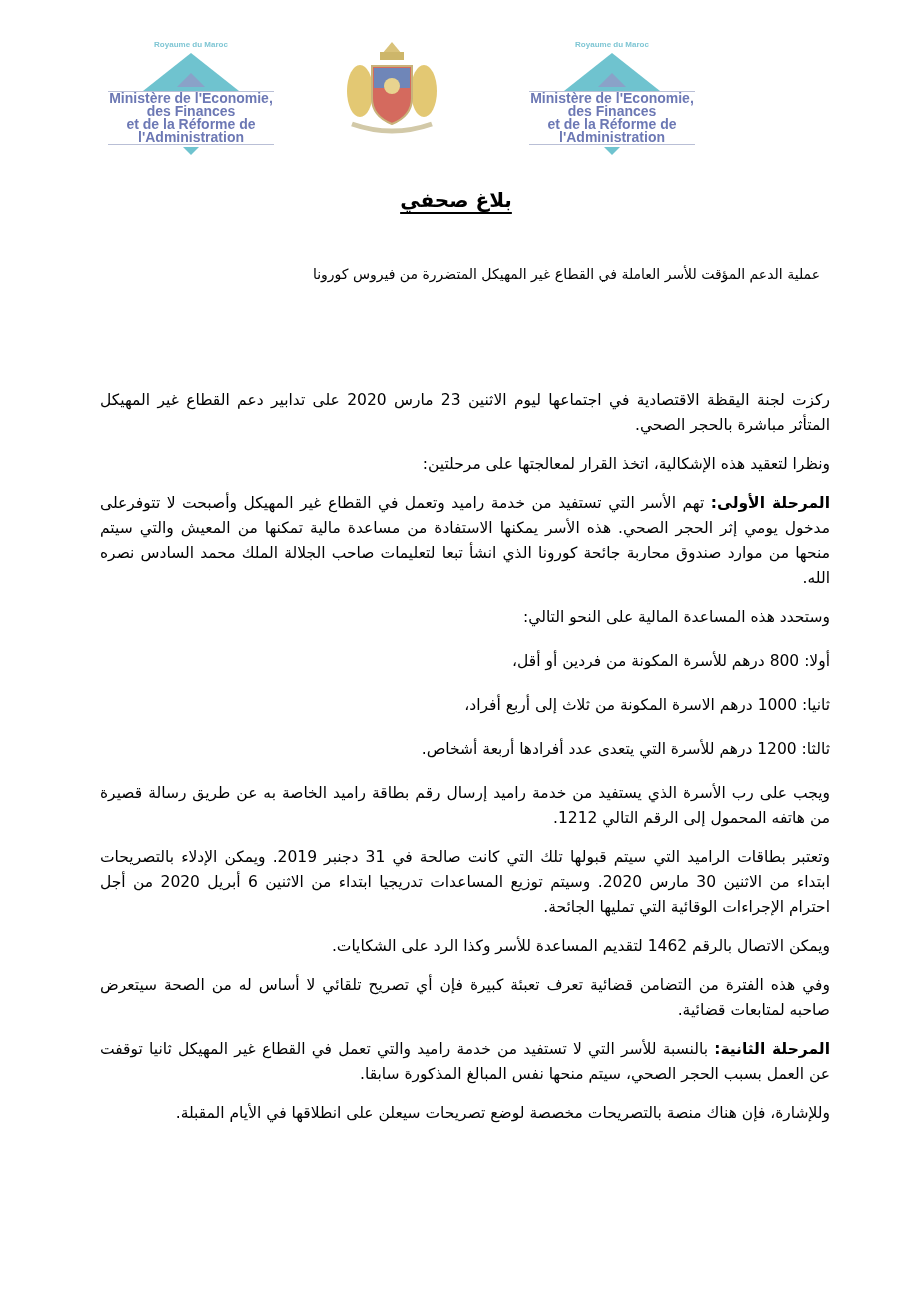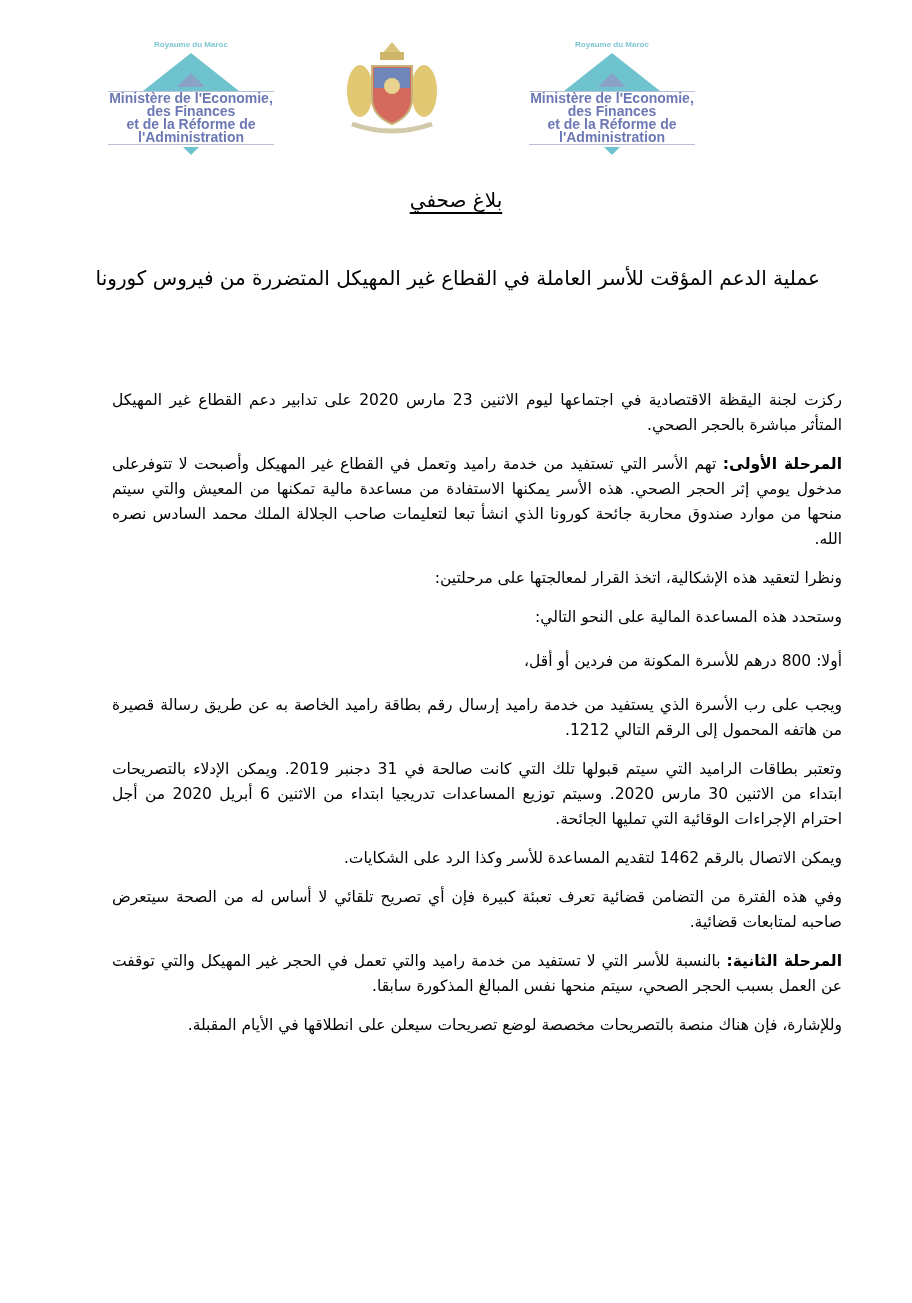--- a/index.html
+++ b/index.html
@@ -9,23 +9,23 @@
   .ministry-logo.left { left:84px; }
   .ministry-logo.right { left:505px; }
   .kingdom { font-family:"Liberation Sans",sans-serif; font-size:8px; font-weight:bold; color:#7fc6d4; margin-top:2px; }
   .tri { margin:4px auto 0; width:0; height:0; border-left:48px solid transparent; border-right:48px solid transparent; border-bottom:38px solid #6fc3cf; position:relative; }
   .tri-inner { position:absolute; left:-14px; top:20px; width:0; height:0; border-left:14px solid transparent; border-right:14px solid transparent; border-bottom:14px solid #8aa2c8; }
   .rule { height:1px; background:#b9bfd6; margin:0 12px; }
   .min-text { font-family:"Liberation Sans",sans-serif; font-size:14px; color:#6c78b4; line-height:13px; font-weight:bold; }
   .tri-down { margin:2px auto 0; width:0; height:0; border-left:8px solid transparent; border-right:8px solid transparent; border-top:8px solid #6fc3cf; }
   .coat { position:absolute; left:330px; top:6px; width:100px; height:110px; }
   .title { position:absolute; top:188px; left:0; width:912px; text-align:center; }
-  .title span { font-size:20px; font-weight:normal; text-decoration:underline; text-underline-offset:5px; }
-  .subtitle { position:absolute; top:266px; right:92px; width:760px; text-align:right; direction:rtl; font-size:20px; }
-  .body-text { position:absolute; top:388px; left:112px; width:730px; direction:rtl; text-align:justify; font-size:15.5px; line-height:25px; }
+  .title span { font-size:20px; font-weight:bold; text-decoration:underline; text-underline-offset:5px; }
+  .subtitle { position:absolute; top:266px; right:92px; width:760px; text-align:right; direction:rtl; font-size:14px; }
+  .body-text { position:absolute; top:388px; left:100px; width:730px; direction:rtl; text-align:justify; font-size:15.5px; line-height:25px; }
   .body-text p { margin:0 0 14px 0; }
   .body-text p.list { margin-bottom:19px; }
   .phase { font-weight:bold; }
 </style>
 </head>
 <body>
 
 <div class="header">
   <div class="ministry-logo left">
     <div class="kingdom">Royaume du Maroc</div>
@@ -64,23 +64,25 @@
 </div>
 
 <div class="title">
   <span>بلاغ صحفي</span>
 </div>
 
 <div class="subtitle">عملية الدعم المؤقت للأسر العاملة في القطاع غير المهيكل المتضررة من فيروس كورونا</div>
 
 <div class="body-text">
   <p>ركزت لجنة اليقظة الاقتصادية في اجتماعها ليوم الاثنين 23 مارس 2020 على تدابير دعم القطاع غير المهيكل المتأثر مباشرة بالحجر الصحي.</p>
+  <p>ونظرا لتعقيد هذه الإشكالية، اتخذ القرار لمعالجتها على مرحلتين:</p>
   <p><span class="phase">المرحلة الأولى:</span><span> تهم الأسر التي تستفيد من خدمة راميد وتعمل في القطاع غير المهيكل وأصبحت لا تتوفرعلى مدخول يومي إثر الحجر الصحي. هذه الأسر يمكنها الاستفادة من مساعدة مالية تمكنها من المعيش والتي سيتم منحها من موارد صندوق محاربة جائحة كورونا الذي انشأ تبعا لتعليمات صاحب الجلالة الملك محمد السادس نصره الله.</span></p>
-  <p>ونظرا لتعقيد هذه الإشكالية، اتخذ القرار لمعالجتها على مرحلتين:</p>
   <p class="list">وستحدد هذه المساعدة المالية على النحو التالي:</p>
   <p class="list">أولا: 800 درهم للأسرة المكونة من فردين أو أقل،</p>
+  <p class="list">ثانيا: 1000 درهم الاسرة المكونة من ثلاث إلى أربع أفراد،</p>
+  <p class="list">ثالثا: 1200 درهم للأسرة التي يتعدى عدد أفرادها أربعة أشخاص.</p>
   <p>ويجب على رب الأسرة الذي يستفيد من خدمة راميد إرسال رقم بطاقة راميد الخاصة به عن طريق رسالة قصيرة من هاتفه المحمول إلى الرقم التالي 1212.</p>
   <p>وتعتبر بطاقات الراميد التي سيتم قبولها تلك التي كانت صالحة في 31 دجنبر 2019. ويمكن الإدلاء بالتصريحات ابتداء من الاثنين 30 مارس 2020. وسيتم توزيع المساعدات تدريجيا ابتداء من الاثنين 6 أبريل 2020 من أجل احترام الإجراءات الوقائية التي تمليها الجائحة.</p>
   <p>ويمكن الاتصال بالرقم 1462 لتقديم المساعدة للأسر وكذا الرد على الشكايات.</p>
   <p>وفي هذه الفترة من التضامن قضائية تعرف تعبئة كبيرة فإن أي تصريح تلقائي لا أساس له من الصحة سيتعرض صاحبه لمتابعات قضائية.</p>
-  <p><span class="phase">المرحلة الثانية:</span><span> بالنسبة للأسر التي لا تستفيد من خدمة راميد والتي تعمل في الحجر غير المهيكل والتي توقفت عن العمل بسبب الحجر الصحي، سيتم منحها نفس المبالغ المذكورة سابقا.</span></p>
+  <p><span class="phase">المرحلة الثانية:</span><span> بالنسبة للأسر التي لا تستفيد من خدمة راميد والتي تعمل في القطاع غير المهيكل ثانيا توقفت عن العمل بسبب الحجر الصحي، سيتم منحها نفس المبالغ المذكورة سابقا.</span></p>
   <p>وللإشارة، فإن هناك منصة بالتصريحات مخصصة لوضع تصريحات سيعلن على انطلاقها في الأيام المقبلة.</p>
 </div>
 
 </body></html>

